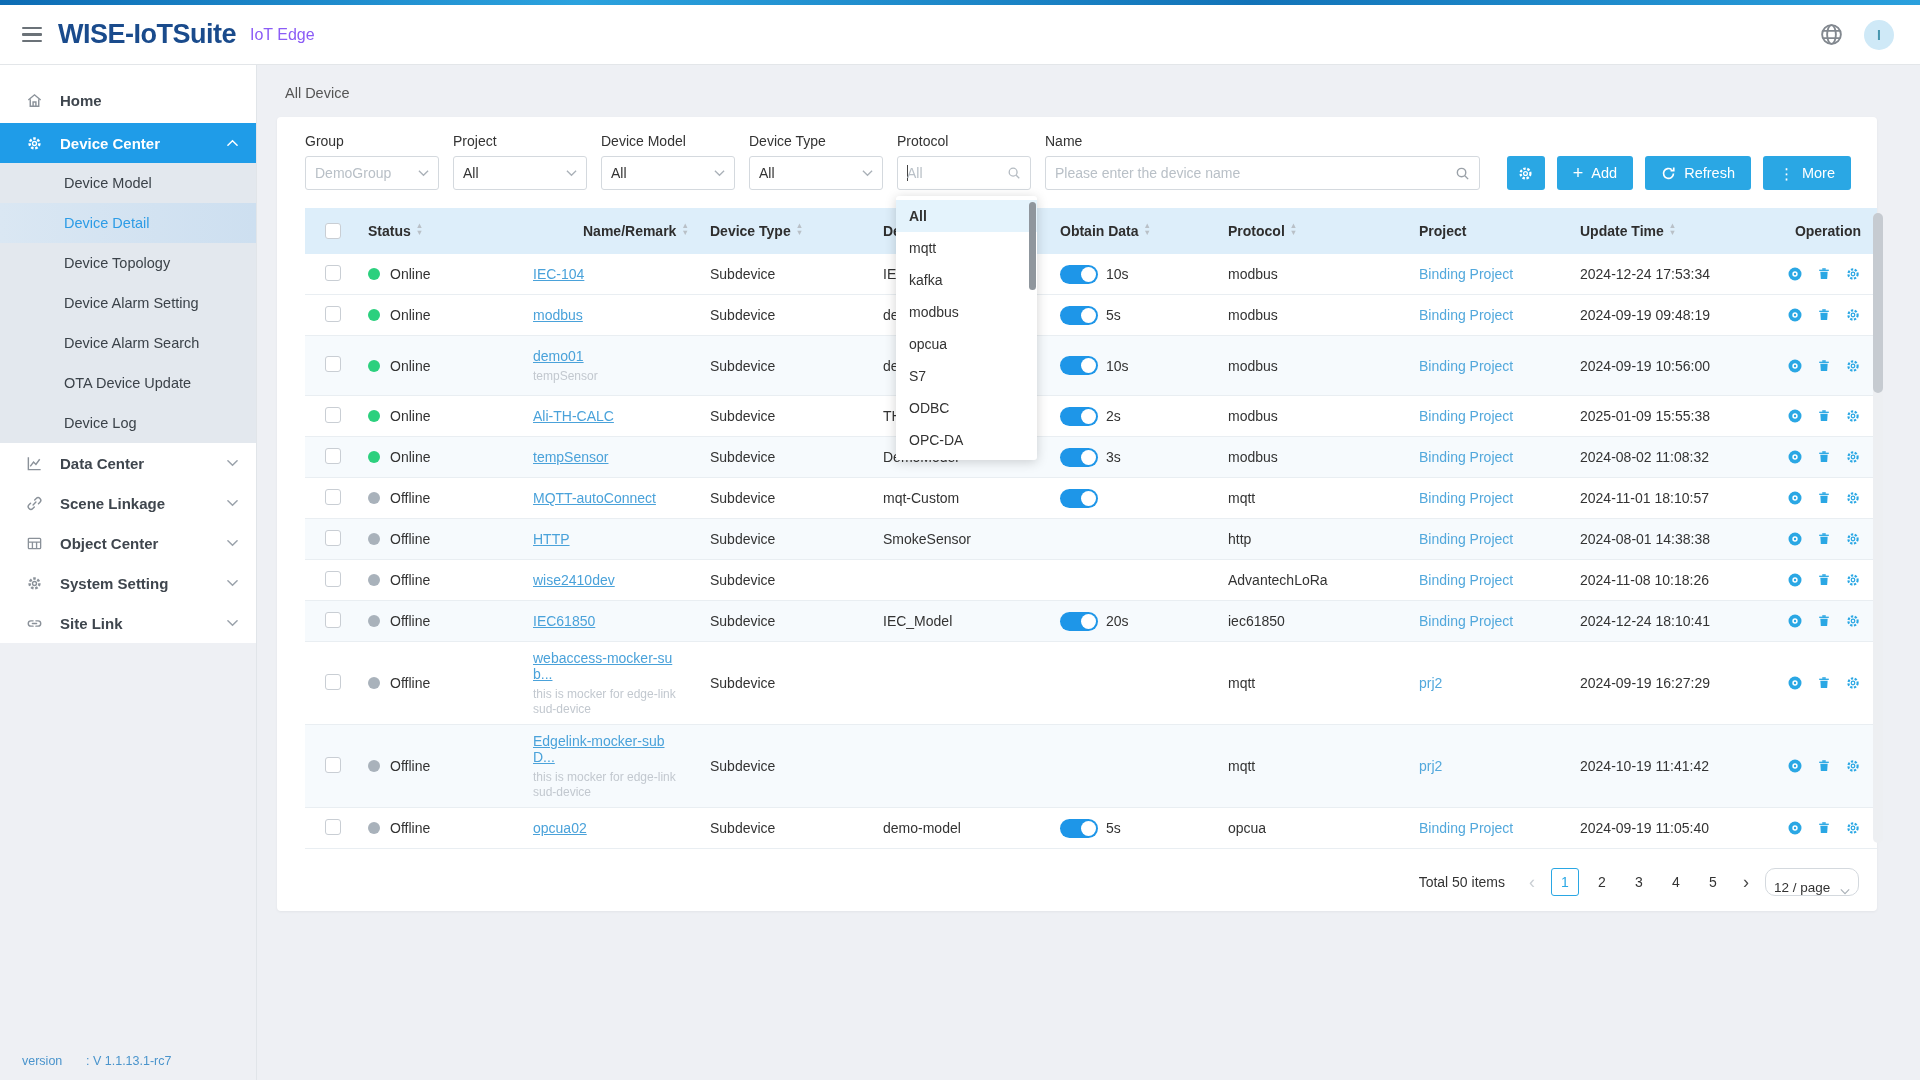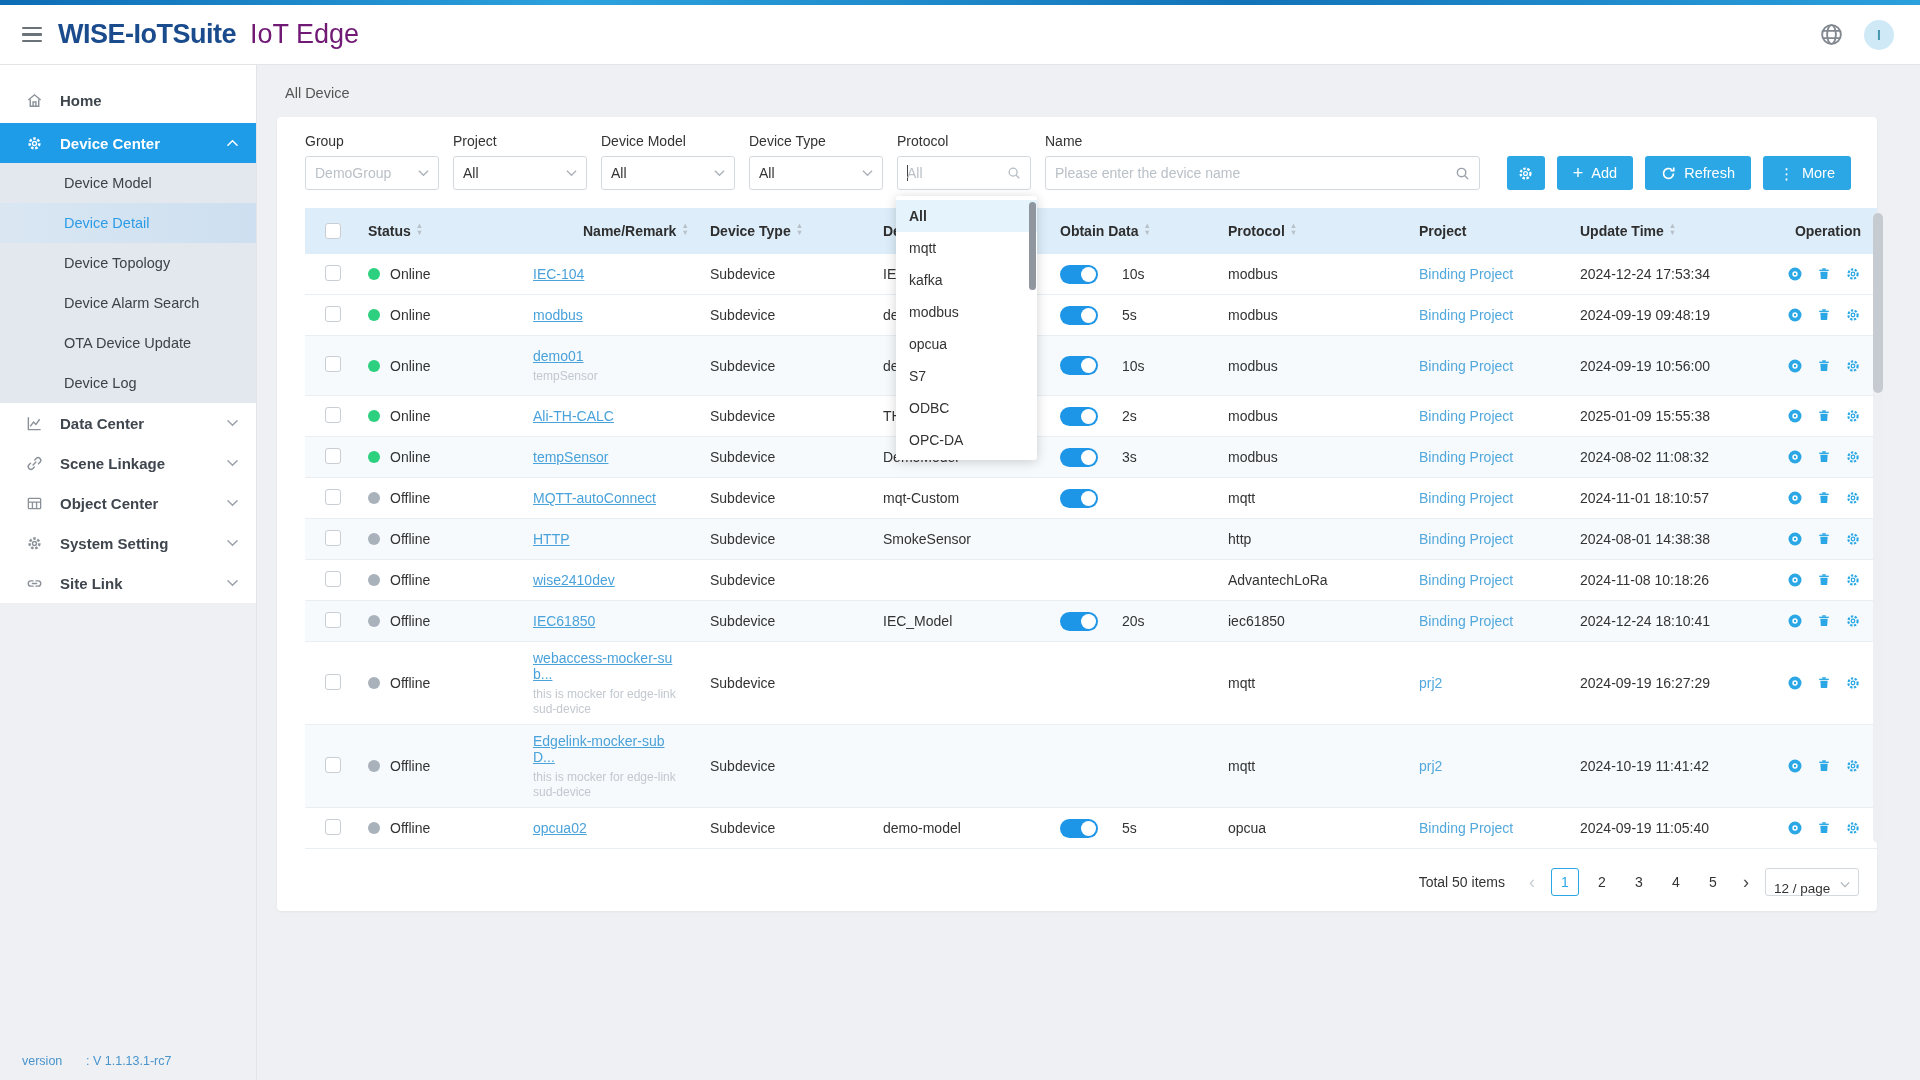--- a/index.html
+++ b/index.html
@@ -5,21 +5,21 @@
   * { box-sizing: border-box; margin: 0; padding: 0; }
   html,body { width:1920px; height:1080px; overflow:hidden; background:#eef0f4;
     font-family:"Liberation Sans", sans-serif; color:#333; }
 
   
   .accent-bar { height:5px; background:linear-gradient(90deg,#0d6cb4,#2ba2de 30%,#1273b8 65%,#2aa0dd); }
   .topbar { height:60px; background:#fff; border-bottom:1px solid #e3e6e9; display:flex; align-items:center; padding:0 26px 0 22px; }
   .hamburger { width:20px; display:flex; flex-direction:column; gap:4px; cursor:pointer; }
   .hamburger span { height:2.5px; background:#6b7278; border-radius:1px; }
   .logo { font-size:27px; font-weight:700; color:#1a4b8c; letter-spacing:-0.5px; margin-left:16px; }
-  .product { font-size:27px; color:#701a75; margin-left:14px; }
+  .product { font-size:16px; color:#8b5cf6; margin-left:14px; }
   .top-spacer { flex:1; }
   .globe { width:26px; height:26px; display:flex; align-items:center; justify-content:center; cursor:pointer; }
   .avatar { width:30px; height:30px; border-radius:50%; background:#cfe9f7; color:#4796ae;
     font-size:14px; font-weight:700; display:flex; align-items:center; justify-content:center; margin-left:20px; cursor:pointer; }
 
   
   .layout { display:flex; height:1015px; }
   .sidebar { width:257px; background:#eef0f4; border-right:1px solid #e1e5e9; display:flex; flex-direction:column; }
   .nav { background:#fff; padding-top:12px; }
   .nav-item { height:40px; display:flex; align-items:center; padding-left:26px; position:relative; cursor:pointer; }
@@ -82,21 +82,21 @@
   .td { padding-left:8px; }
   .td-check { padding-left:20px; }
   .td-status { display:flex; align-items:center; }
   .dot { width:12px; height:12px; border-radius:50%; margin-right:10px; flex:none; }
   .dot.online { background:#2cd07e; }
   .dot.offline { background:#a9b2bb; }
   .td-name a { color:#4aa2da; text-decoration:underline; cursor:pointer; word-break:break-all; }
   .td-name { padding-right:22px; }
   .remark { color:#c2c8cf; font-size:12px; margin-top:5px; line-height:15px; }
   .td-type { padding-left:10px; }
-  .td-obtain { padding-left:10px; display:flex; align-items:center; gap:24px; }
+  .td-obtain { padding-left:10px; display:flex; align-items:center; gap:8px; }
   .toggle { width:38px; height:19px; border-radius:10px; background:#1e96e8; position:relative; flex:none; cursor:pointer; }
   .toggle::after { content:''; position:absolute; width:15px; height:15px; border-radius:50%; background:#fff; right:2px; top:2px; }
   .td-project { padding-left:14px; }
   .td-project a { color:#52a8dc; text-decoration:none; cursor:pointer; }
   .td-time { padding-left:10px; }
   .td-op { display:flex; justify-content:flex-end; gap:14px; padding-right:16px; }
   .op-ico { display:flex; cursor:pointer; }
 
   
   .dropdown { position:absolute; left:896px; top:196px; width:141px; background:#fff; border-radius:3px;
@@ -110,22 +110,22 @@
   .page-scroll-thumb { width:10px; height:180px; background:#c6cbd1; border-radius:5px; }
 
   
   .pagination { position:absolute; bottom:0; left:0; right:0; height:58px; display:flex; align-items:center;
     justify-content:flex-end; padding-right:18px; gap:9px; font-size:14px; color:#333; }
   .pg-total { margin-right:8px; }
   .pg-prev { color:#c9ced3; font-size:18px; width:20px; text-align:center; cursor:default; }
   .pg-next { color:#4a4a4a; font-size:18px; width:20px; text-align:center; cursor:pointer; }
   .pg { width:28px; height:28px; display:inline-flex; align-items:center; justify-content:center; border-radius:3px; cursor:pointer; }
   .pg.cur { border:1px solid #2aa7e4; color:#2aa7e4; }
-  .page-size { width:94px; height:28px; border:1px solid #d4d9de; border-radius:3px; display:flex; align-items:flex-start;
-    justify-content:space-between; padding:12px 8px; font-size:13.5px; cursor:pointer; }
+  .page-size { width:94px; height:28px; border:1px solid #d4d9de; border-radius:10px; display:flex; align-items:flex-end;
+    justify-content:space-between; padding:0 8px; font-size:13.5px; cursor:pointer; }
 </style>
 </head>
 <body>
 
 <div class="accent-bar"></div>
 
 <header class="topbar">
   <div class="hamburger">
       <span></span>
       <span></span>
@@ -174,20 +174,23 @@
         <div class="nav-item child">
           <span class="nav-label">Device Model</span>
         </div>
         <div class="nav-item child selected">
           <span class="nav-label">Device Detail</span>
         </div>
         <div class="nav-item child">
           <span class="nav-label">Device Topology</span>
         </div>
         <div class="nav-item child">
+          <span class="nav-label">Device Alarm Setting</span>
+        </div>
+        <div class="nav-item child">
           <span class="nav-label">Device Alarm Search</span>
         </div>
         <div class="nav-item child">
           <span class="nav-label">OTA Device Update</span>
         </div>
         <div class="nav-item child">
           <span class="nav-label">Device Log</span>
         </div>
         <div class="nav-item">
           <span class="nav-ico">

